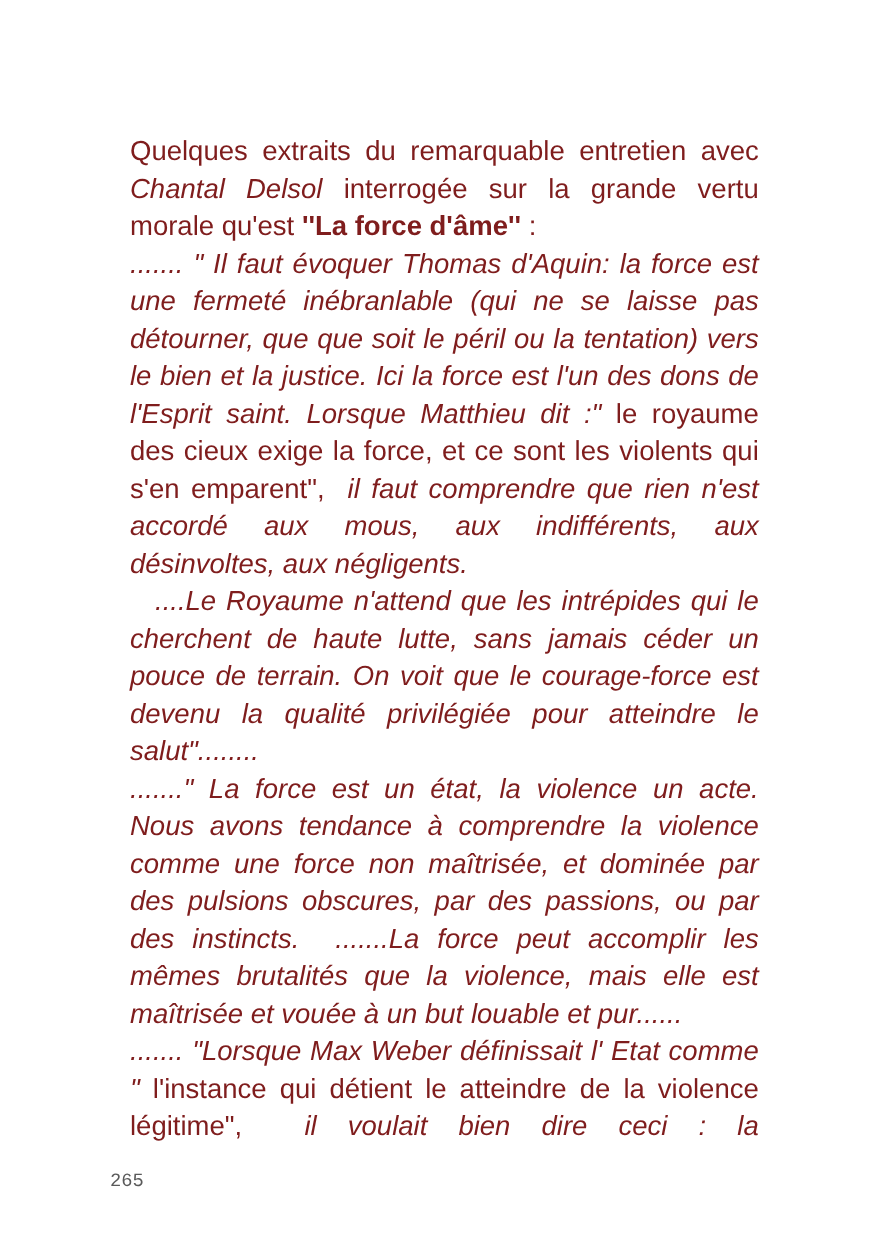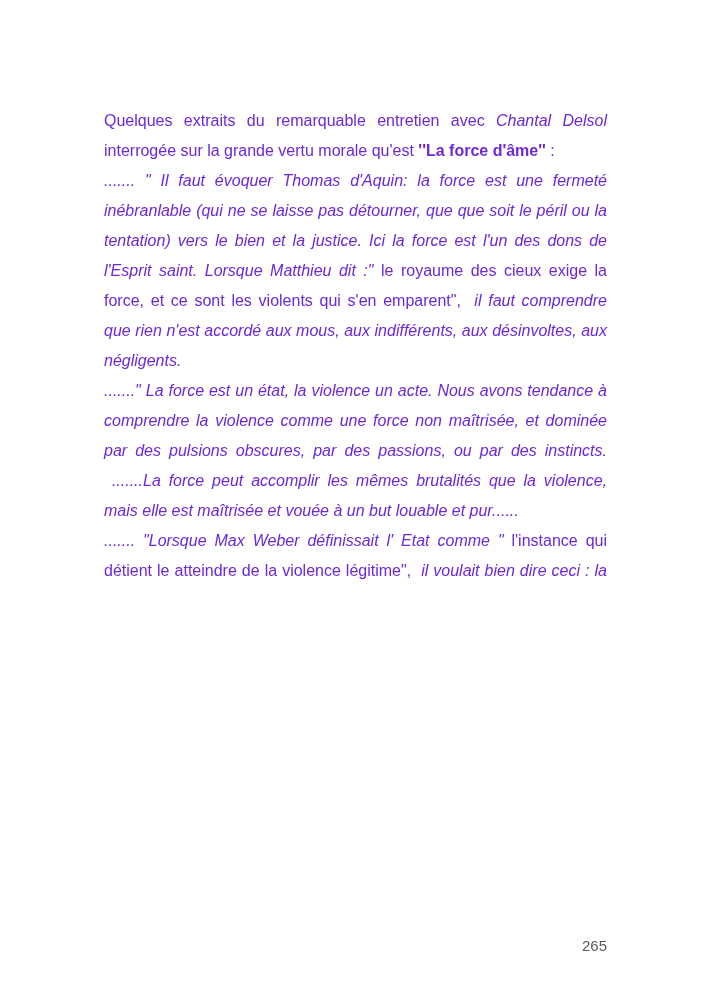--- a/index.html
+++ b/index.html
@@ -12,47 +12,48 @@
     background: #ffffff;
     position: relative;
     overflow: hidden;
     font-family: "Liberation Sans", sans-serif;
   }
   .text-block {
     position: absolute;
     left: 104px;
     top: 106px;
     width: 503px;
-    font-size: 16px;
+    font-size: 22px;
     line-height: 30px;
-    color: #6d28d9;
+    color: #7f1d1d;
     text-align: justify;
   }
   .text-block p {
     margin: 0;
     padding: 0;
   }
   .it { font-style: italic; }
   .bd { font-weight: bold; }
   .indent { text-indent: 20px; }
   .justify-last { text-align-last: justify; }
   .page-number {
     position: absolute;
-    left: 104px;
+    left: 88px;
     top: 937px;
     width: 503px;
-    text-align: right;
-    font-family: Liberation Sans, sans-serif;
+    text-align: left;
+    font-family: Liberation Mono, monospace;
     font-size: 15px;
     color: #5a5a5a;
   }
 </style>
 </head>
 <body>
 
 <div class="text-block">
   <p><span>Quelques extraits du remarquable entretien avec </span><span class="it">Chantal Delsol</span><span> interrogée sur la grande vertu morale qu'est </span><span class="bd">''La force d'âme''</span><span> :</span></p>
   <p><span class="it">....... " Il faut évoquer Thomas d'Aquin: la force est une fermeté inébranlable (qui ne se laisse pas détourner, que que soit le péril ou la tentation) vers le bien et la justice. Ici la force est l'un des dons de l'Esprit saint. Lorsque Matthieu dit :"</span><span> le royaume des cieux exige la force, et ce sont les violents qui s'en emparent", </span><span class="it">&nbsp;il faut comprendre que rien n'est accordé aux mous, aux indifférents, aux désinvoltes, aux négligents.</span></p>
+  <p class="indent"><span class="it">....Le Royaume n'attend que les intrépides qui le cherchent de haute lutte, sans jamais céder un pouce de terrain. On voit que le courage-force est devenu la qualité privilégiée pour atteindre le salut"........</span></p>
   <p><span class="it">......." La force est un état, la violence un acte. Nous avons tendance à comprendre la violence comme une force non maîtrisée, et dominée par des pulsions obscures, par des passions, ou par des instincts. &nbsp;.......La force peut accomplir les mêmes brutalités que la violence, mais elle est maîtrisée et vouée à un but louable et pur......</span></p>
   <p class="justify-last"><span class="it">....... "Lorsque Max Weber définissait l' Etat comme " </span><span>l'instance qui détient le atteindre de la violence légitime", </span><span class="it">&nbsp;il voulait bien dire ceci : la</span></p>
 </div>
 
 <div class="page-number">265</div>
 
 </body></html>

